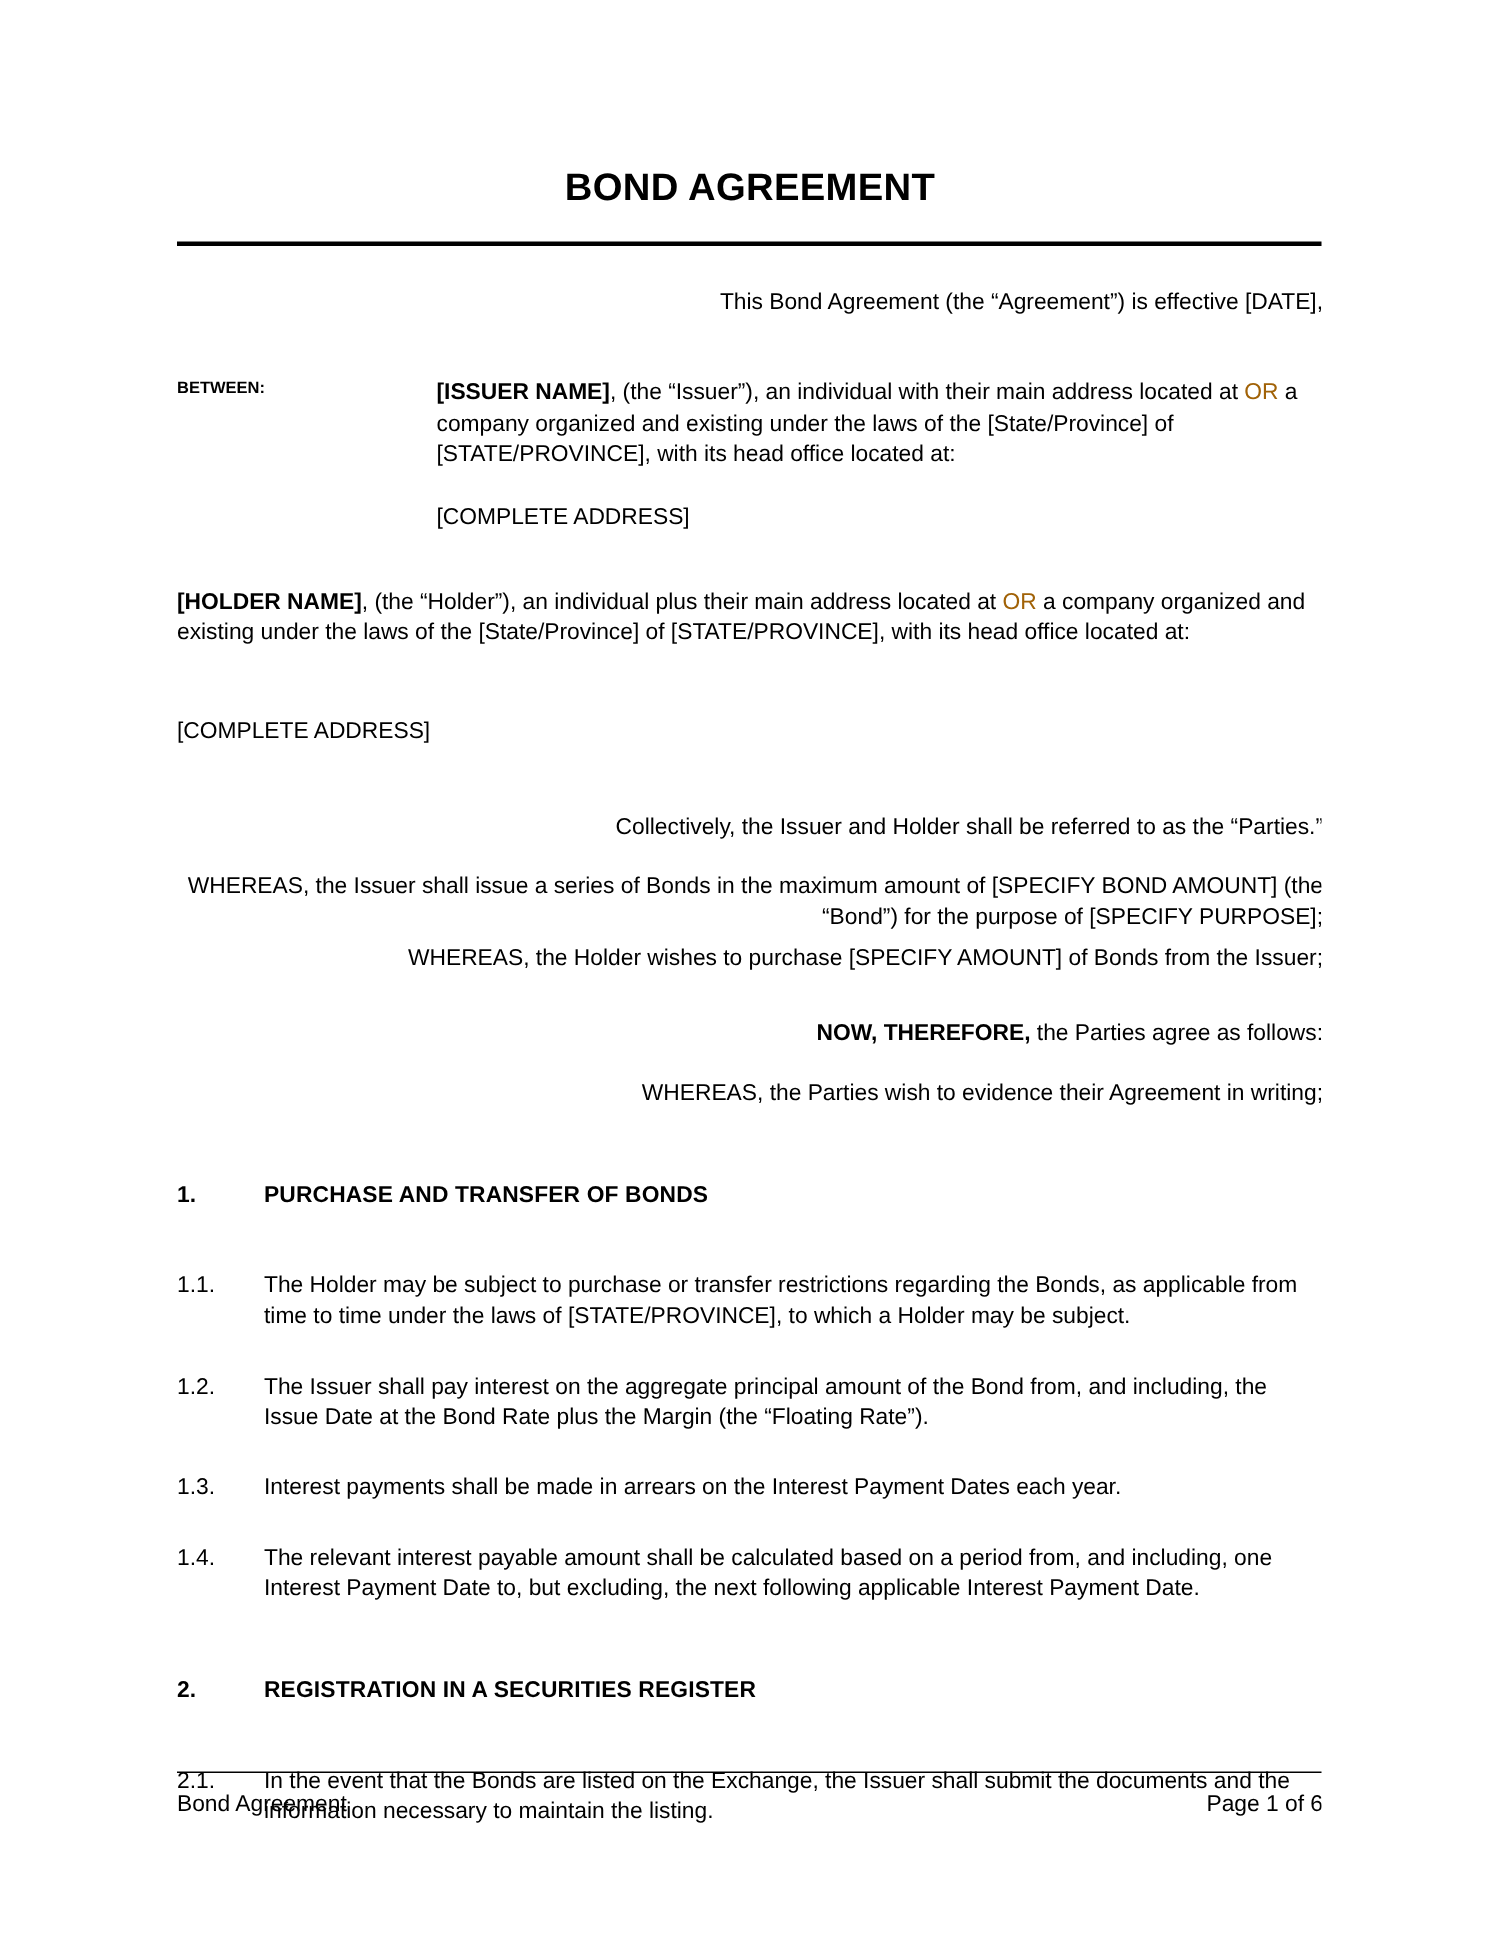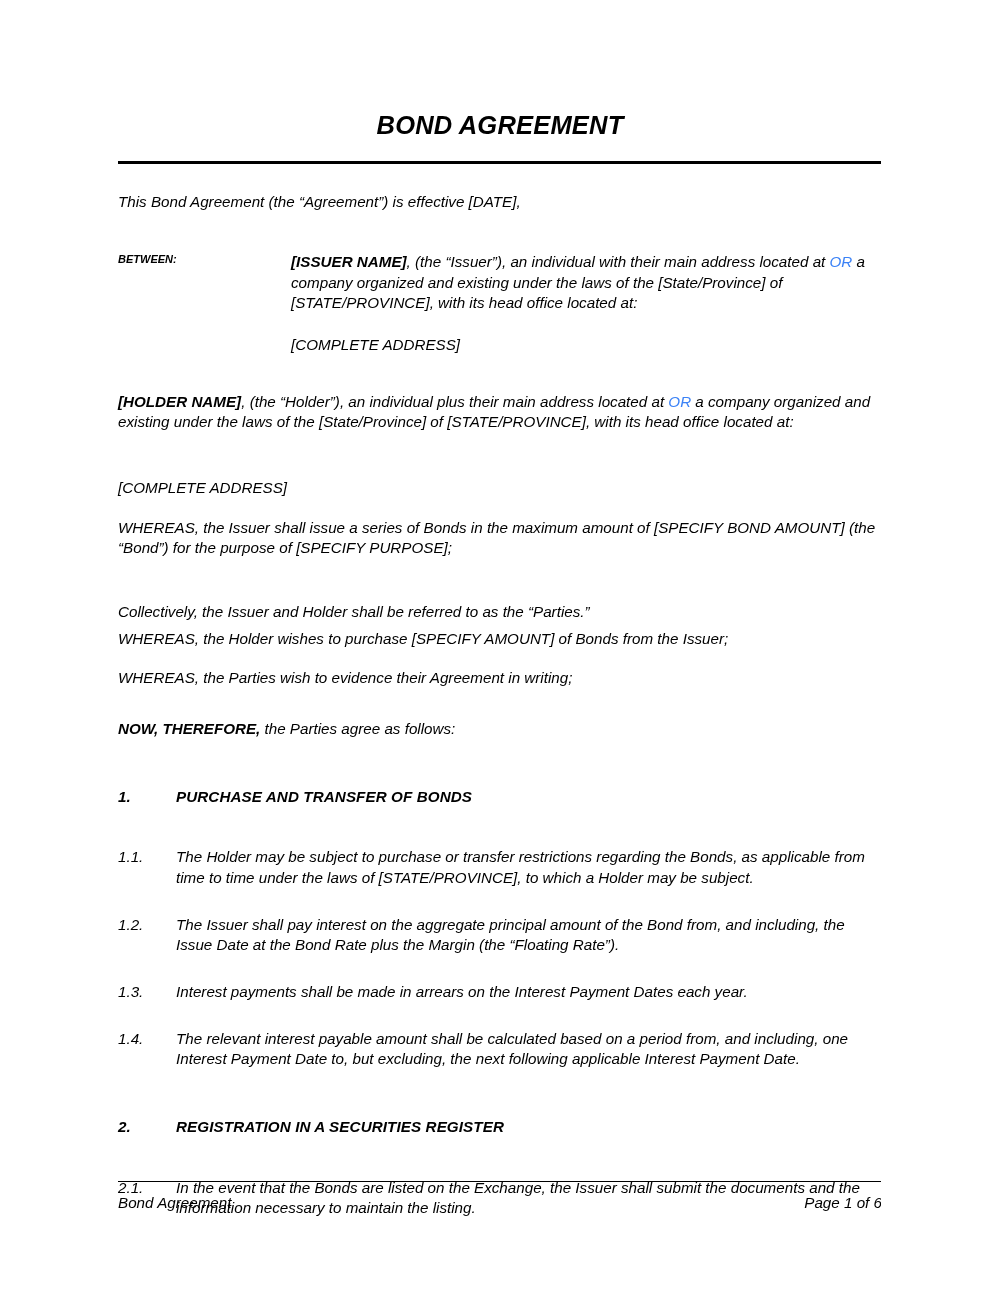--- a/index.html
+++ b/index.html
@@ -15,21 +15,20 @@
     -webkit-font-smoothing: antialiased;
   }
 
   .page {
     position: relative;
     width: 881px;
     height: 1290px;
     box-sizing: border-box;
     background: #ffffff;
     overflow: hidden;
-    font-style: italic;
   }
 
   
   .content {
     position: absolute;
     left: 118px;
     top: 0;
     width: 764px;
   }
 
@@ -49,20 +48,21 @@
     border-top: 3.2px solid #000;
     width: 100%;
     height: 0;
     padding: 0;
   }
 
   .body-text {
     font-size: 15.2px;
     line-height: 1.36;
     margin: 0;
+    text-align: right;
   }
 
   .p-intro { margin-top: 28px; }
 
   
   .party-block {
     display: flex;
     margin-top: 0;
   }
   .party-label {
@@ -71,21 +71,21 @@
     font-size: 11px;
     font-weight: bold;
     line-height: 1.36;
   }
   .party-body {
     flex: 1 1 auto;
     font-size: 15.2px;
     line-height: 1.36;
   }
   .party-body .lead { font-weight: bold; }
-  .or-word { color: #3b82f6; }
+  .or-word { color: #a16207; }
 
   .addr-gap-small { height: 21px; }
   .addr-gap-large { height: 45px; }
 
   .block-between { margin-top: 39px; }
   .block-and { margin-top: 36px; }
 
   .p-collectively { margin-top: 43px; }
   .p-whereas-1 { margin-top: 19px; }
   .p-whereas-2 { margin-top: 6px; }
@@ -166,29 +166,29 @@
     </div>
 
     <div class="party-block block-and">
       <div class="party-body">
         <span class="lead">[HOLDER NAME]</span><span>, (the “Holder”), an individual plus their main address located at </span><span class="or-word">OR</span><span> a company organized and existing under the laws of the [State/Province] of [STATE/PROVINCE], with its head office located at:</span>
         <div class="addr-gap-large"></div>
         <div>[COMPLETE ADDRESS]</div>
       </div>
     </div>
 
+    <p class="body-text p-collectively">Collectively, the Issuer and Holder shall be referred to as the “Parties.”</p>
+
     <p class="body-text p-whereas-1">WHEREAS, the Issuer shall issue a series of Bonds in the maximum amount of [SPECIFY BOND AMOUNT] (the “Bond”) for the purpose of [SPECIFY PURPOSE];</p>
 
-    <p class="body-text p-collectively">Collectively, the Issuer and Holder shall be referred to as the “Parties.”</p>
-
     <p class="body-text p-whereas-2">WHEREAS, the Holder wishes to purchase [SPECIFY AMOUNT] of Bonds from the Issuer;</p>
 
+    <p class="body-text p-now"><b>NOW, THEREFORE,</b><span> the Parties agree as follows:</span></p>
+
     <p class="body-text p-whereas-3">WHEREAS, the Parties wish to evidence their Agreement in writing;</p>
-
-    <p class="body-text p-now"><b>NOW, THEREFORE,</b><span> the Parties agree as follows:</span></p>
 
     <div class="section-heading">
       <div class="section-num">1.</div>
       <div class="section-title">PURCHASE AND TRANSFER OF BONDS</div>
     </div>
 
     <div class="clause clause-first">
       <div class="clause-num">1.1.</div>
       <div class="clause-text">The Holder may be subject to purchase or transfer restrictions regarding the Bonds, as applicable from time to time under the laws of [STATE/PROVINCE], to which a Holder may be subject.</div>
     </div>

